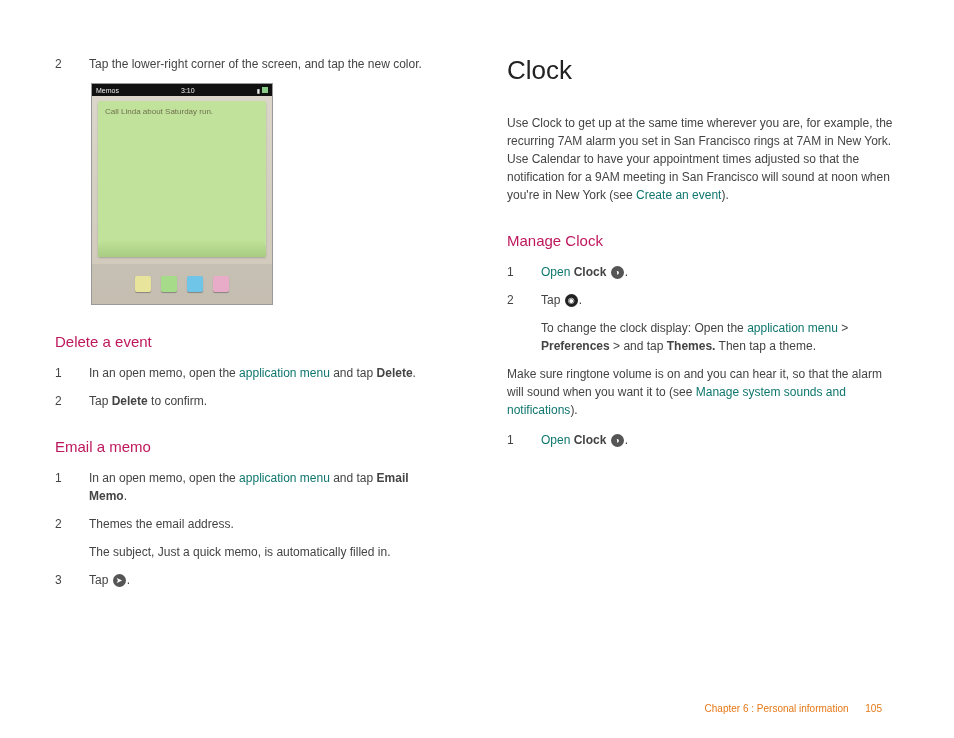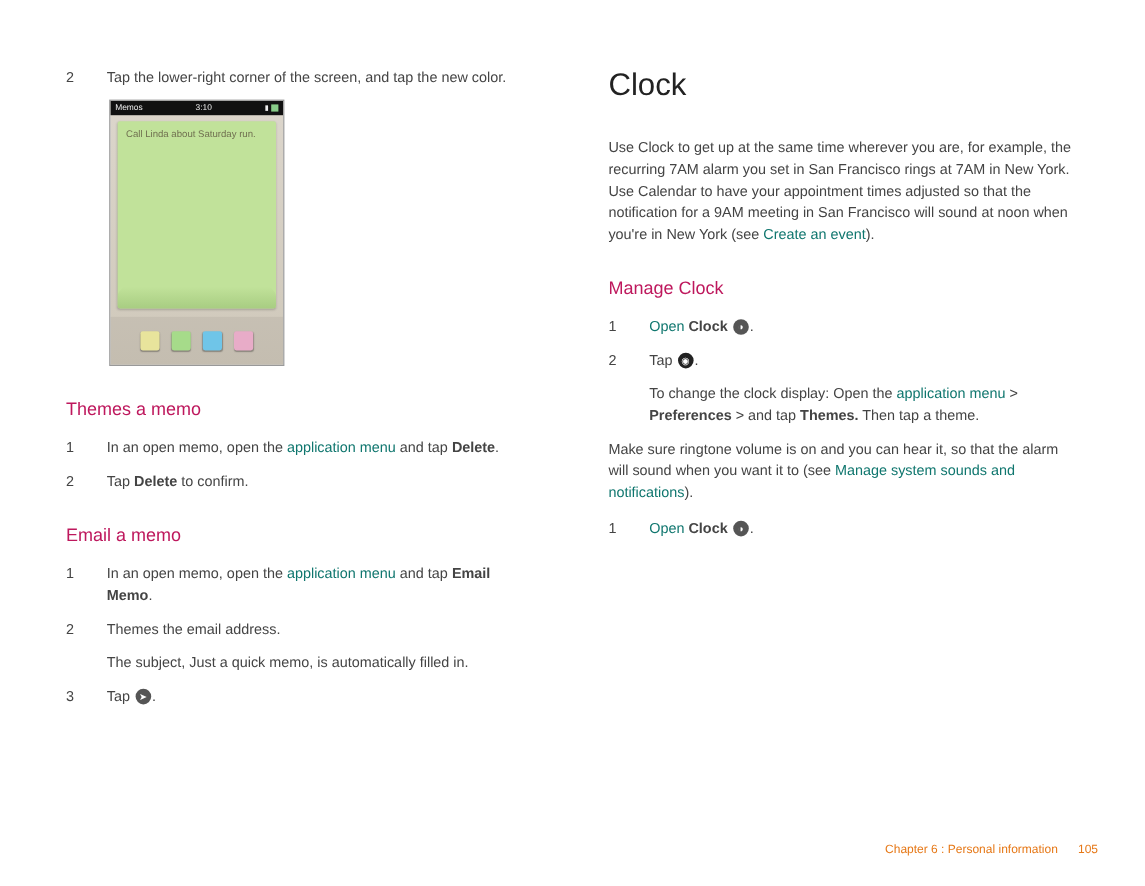--- a/index.html
+++ b/index.html
@@ -53,21 +53,21 @@
   .step-sub {
     margin-left: 34px;
     font-size: 12px;
     line-height: 1.5;
     color: #444;
     margin-bottom: 10px;
   }
   b { font-weight: 600; }
   
   .phone {
-    width: 146px;
+    width: 182px;
     height: 222px;
     border: 1px solid #999;
     margin: 10px 0 0 36px;
     background: linear-gradient(#dcd6cc, #cfc8ba);
     position: relative;
     overflow: hidden;
   }
   .phone-bar {
     height: 12px;
     background: #111;
@@ -127,21 +127,21 @@
     font-size: 8px;
     align-items: center;
     justify-content: center;
     vertical-align: middle;
     margin: 0 1px;
   }
   .icon-circle.dark { background:#222; }
   .footer {
     position: absolute;
     bottom: 24px;
-    right: 39px;
+    right: 72px;
     font-size: 10px;
     color: #e67817;
     font-weight: 400;
     text-align: center;
   }
   .footer .page { margin-left: 14px; }
 </style>
 </head>
 <body>
 
@@ -168,21 +168,21 @@
         <div class="note-fold"></div>
       </div>
       <div class="tray">
         <div class="chip c1"></div>
         <div class="chip c2"></div>
         <div class="chip c3"></div>
         <div class="chip c4"></div>
       </div>
     </div>
 
-    <div class="h2">Themes a memo</div>
+    <div class="h2">Delete a event</div>
 
     <div class="step">
       <div class="step-num">1</div>
       <div class="step-body">
         <span>In an open memo, open the </span><span class="link">application menu</span><span> and tap </span><b>Delete</b><span>.</span>
       </div>
     </div>
 
     <div class="step">
       <div class="step-num">2</div>

